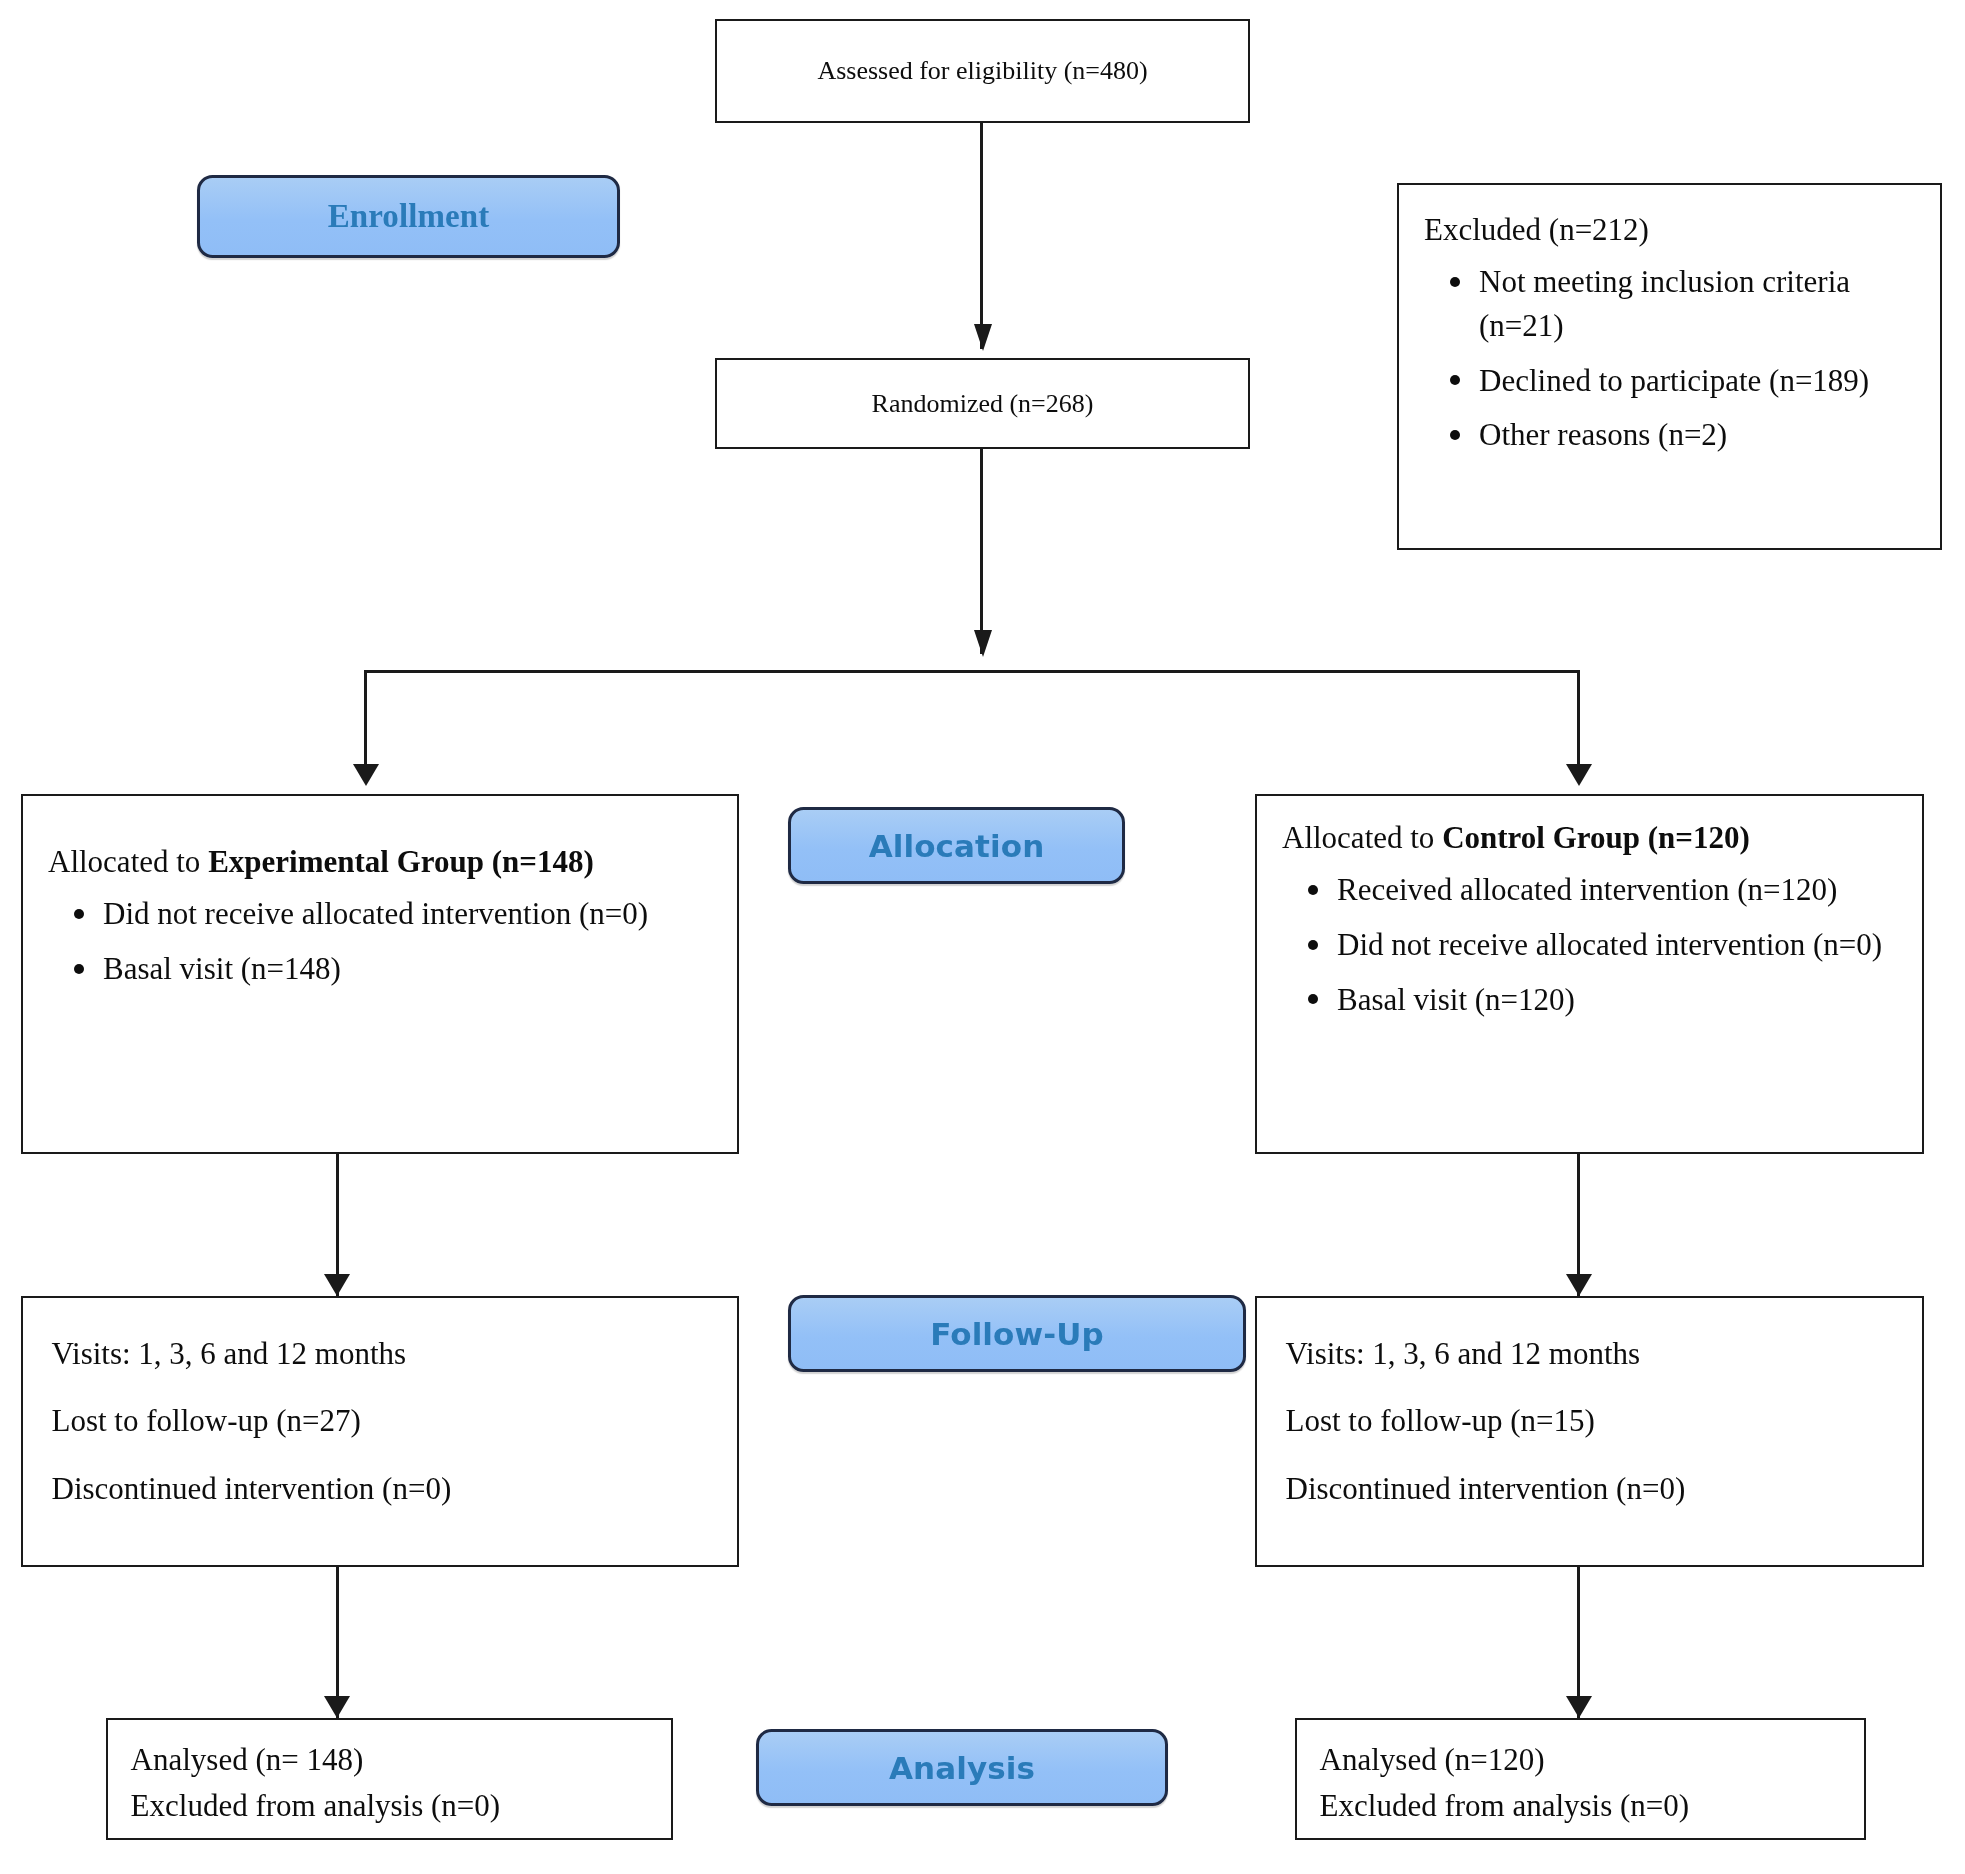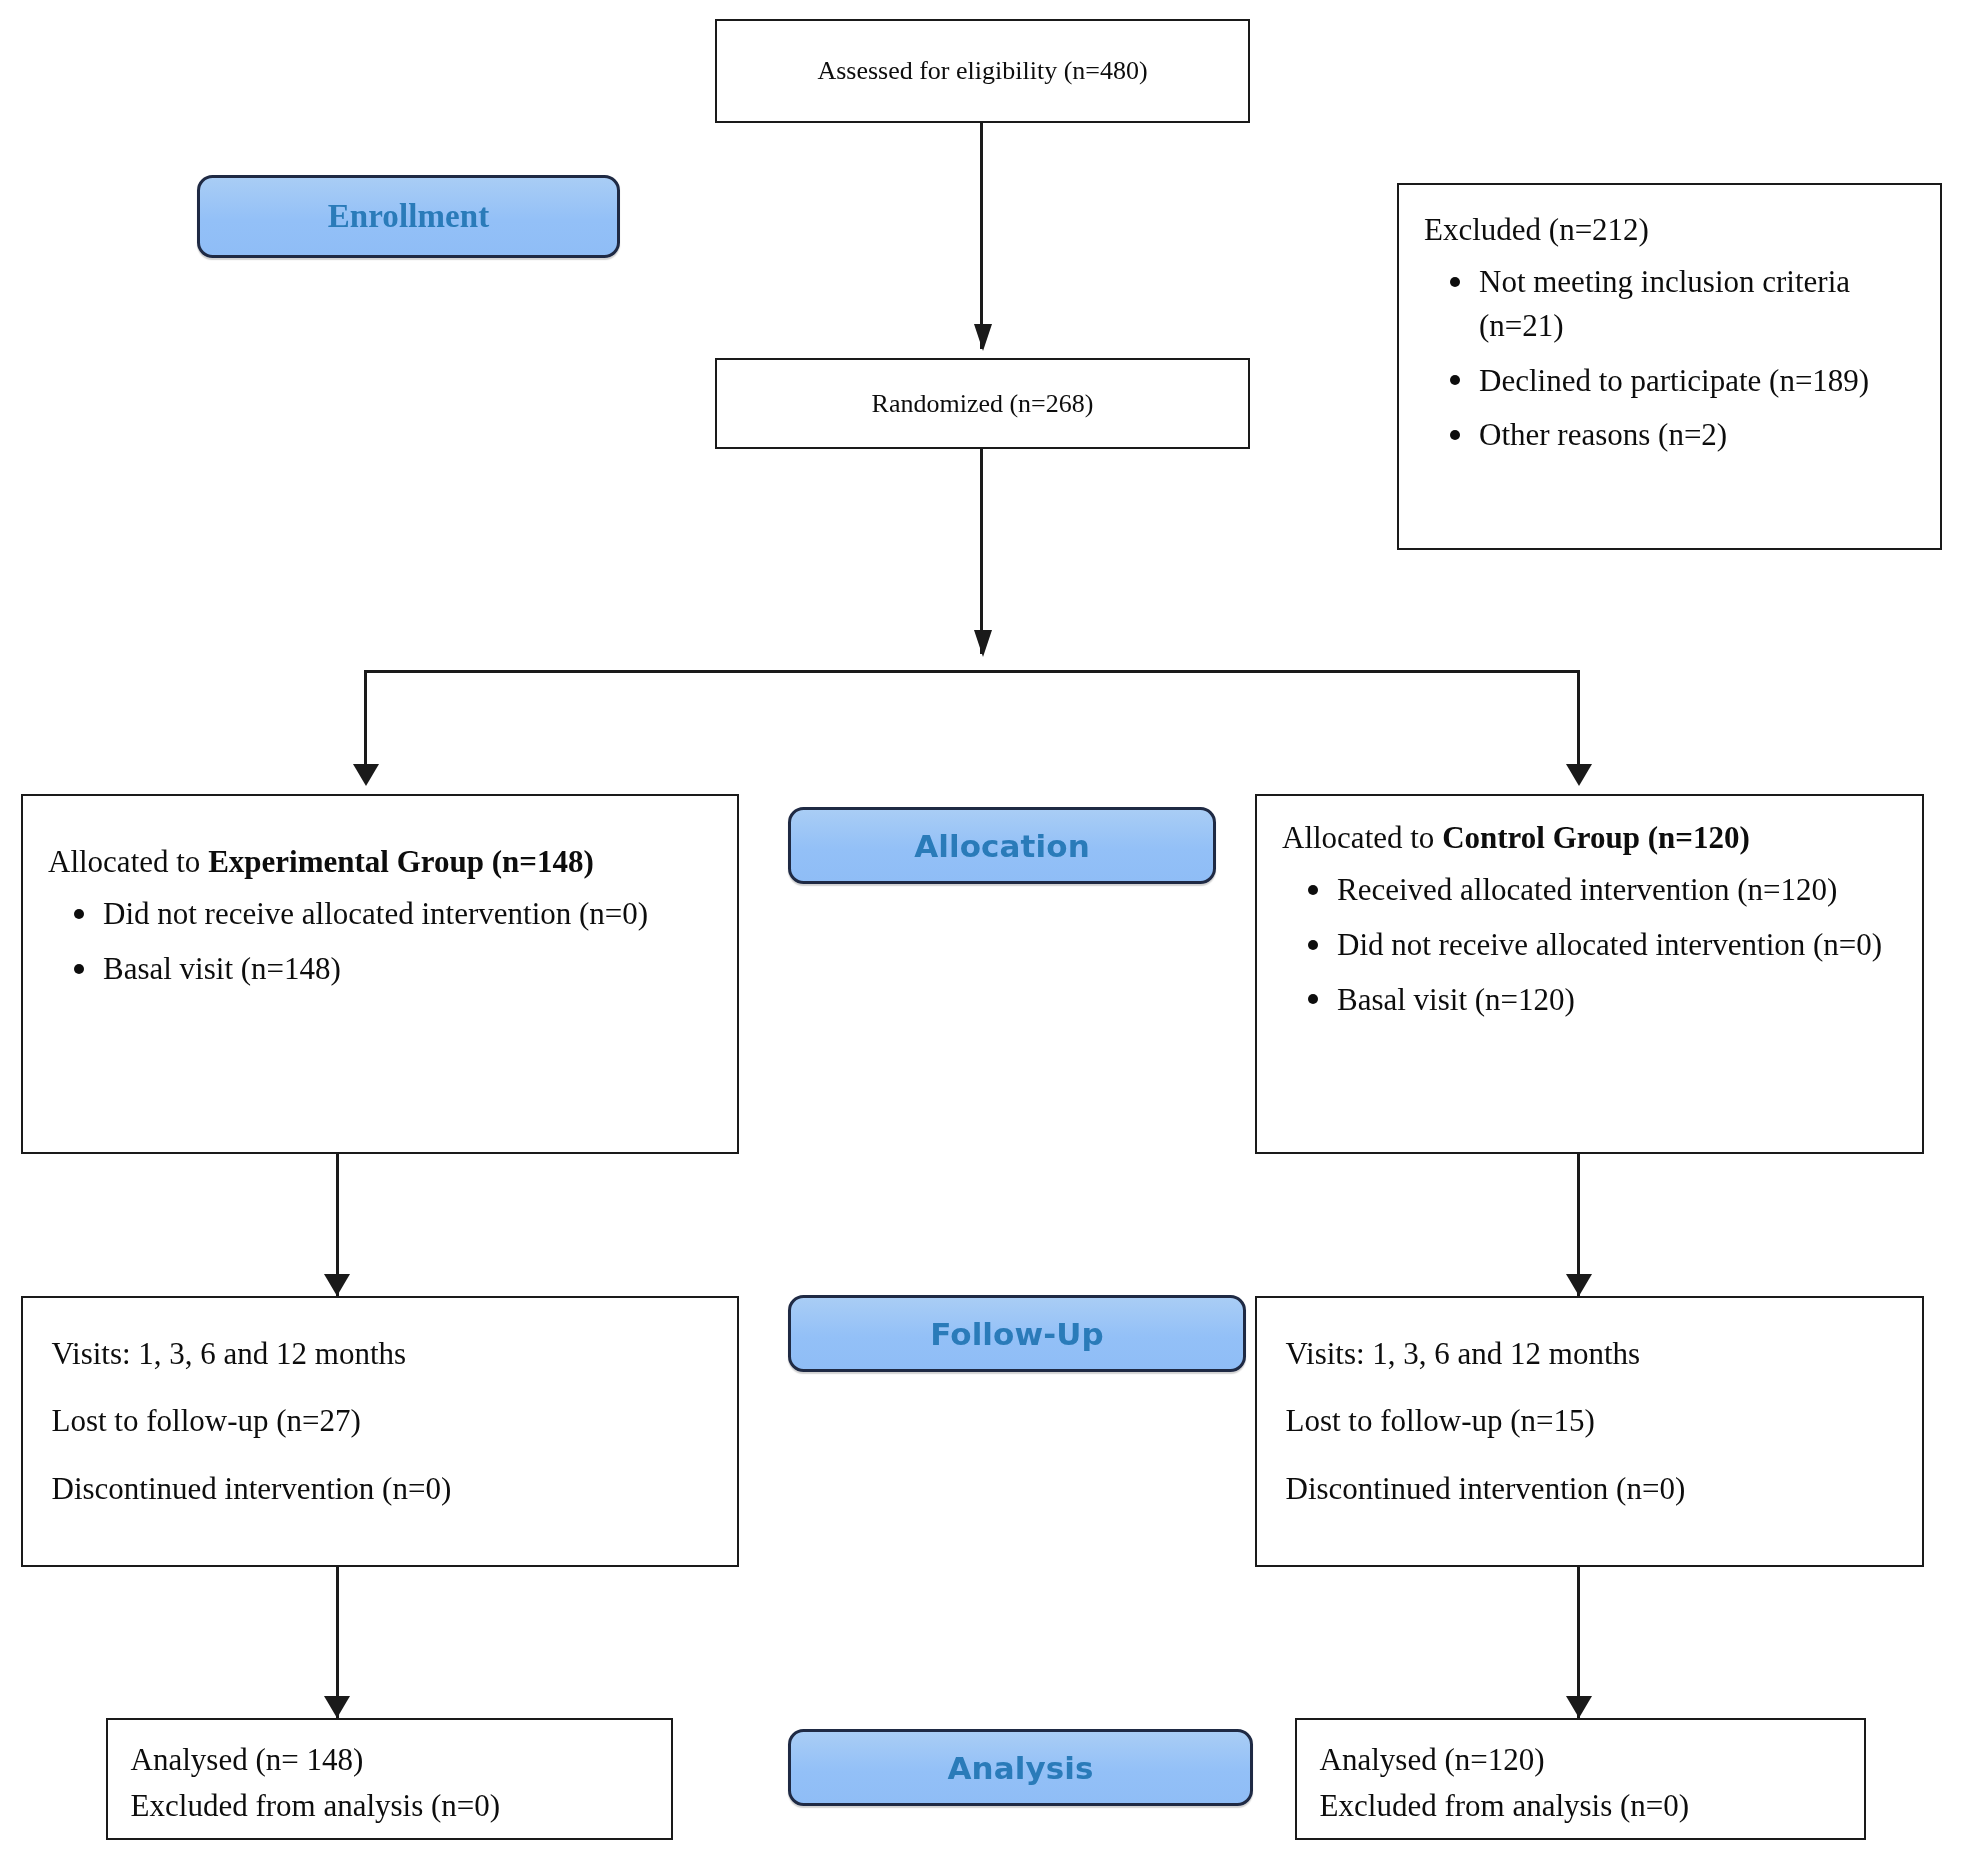--- a/index.html
+++ b/index.html
@@ -170,21 +170,21 @@
   <div class="fbox" style="left:21px; top:794px; width:718px; height:360px;">
     <div class="blk" style="left:25px; top:20px; right:14.3px;margin-top:24px;">
       <span class="lead"><span>Allocated to </span><b>Experimental Group (n=148)</b></span>
       <ul class="bullets">
         <li>Did not receive allocated intervention (n=0)</li>
         <li>Basal visit (n=148)</li>
       </ul>
     </div>
   </div>
 
-  <div class="pill sans" style="left:788px; top:807px; width:428px; height:77px;">
+  <div class="pill sans" style="left:788px; top:807px; width:337px; height:77px;">
     <span>Allocation</span>
   </div>
 
   <div class="fbox" style="left:1255px; top:794px; width:669px; height:360px;">
     <div class="blk" style="left:25px; top:20px; right:14.3px;">
       <span class="lead"><span>Allocated to </span><b>Control Group (n=120)</b></span>
       <ul class="bullets">
         <li>Received allocated intervention (n=120)</li>
         <li>Did not receive allocated intervention (n=0)</li>
         <li>Basal visit (n=120)</li>
@@ -224,21 +224,21 @@
   <div class="vline" style="left:1577px; top:1567px; width:3px; height:152px;"></div>
   <div class="arrowhead" style="left:1566px; top:1696px;"></div>
 
   <div class="fbox" style="left:106px; top:1718px; width:567px; height:122px;">
     <div class="blk tight" style="left:22.6px; top:19px; right:12px;">
       <p>Analysed (n= 148)</p>
       <p>Excluded from analysis (n=0)</p>
     </div>
   </div>
 
-  <div class="pill sans" style="left:788px; top:1729px; width:465px; height:77px;">
+  <div class="pill sans" style="left:756px; top:1729px; width:412px; height:77px;">
     <span>Analysis</span>
   </div>
 
   <div class="fbox" style="left:1295px; top:1718px; width:571px; height:122px;">
     <div class="blk tight" style="left:22.6px; top:19px; right:12px;">
       <p>Analysed (n=120)</p>
       <p>Excluded from analysis (n=0)</p>
     </div>
   </div>
 

